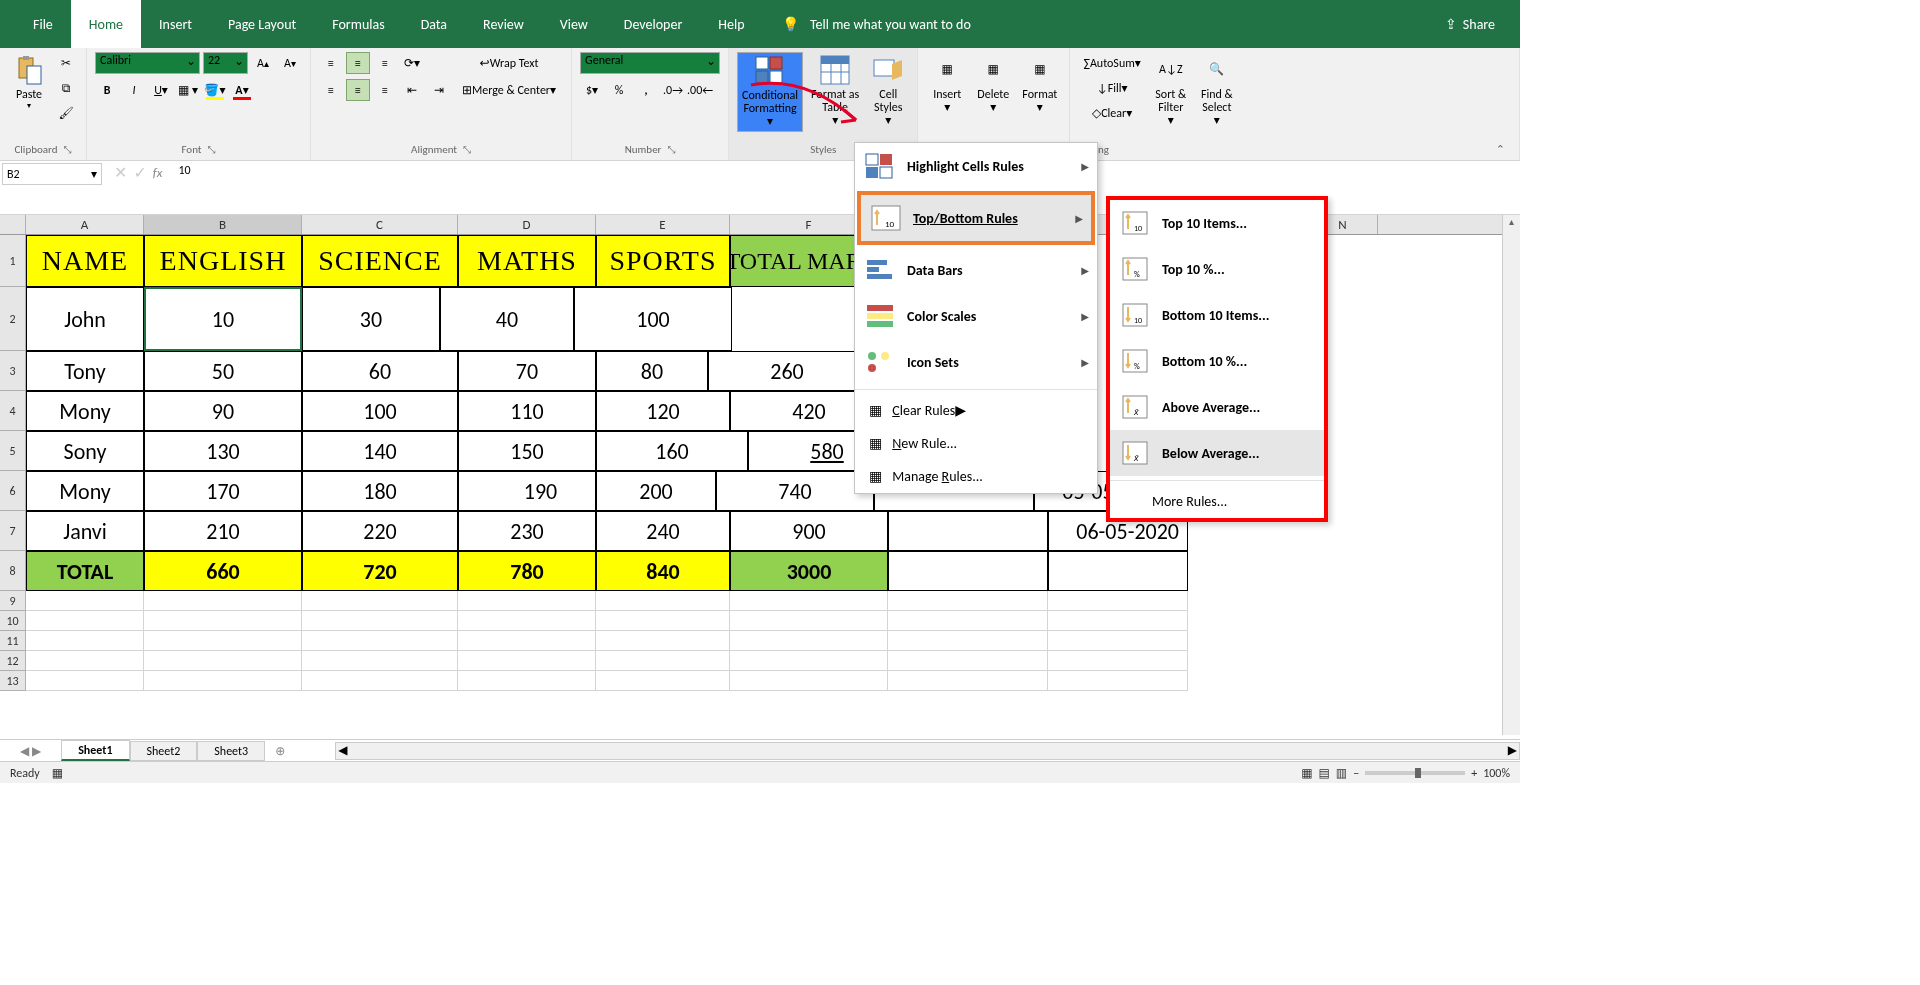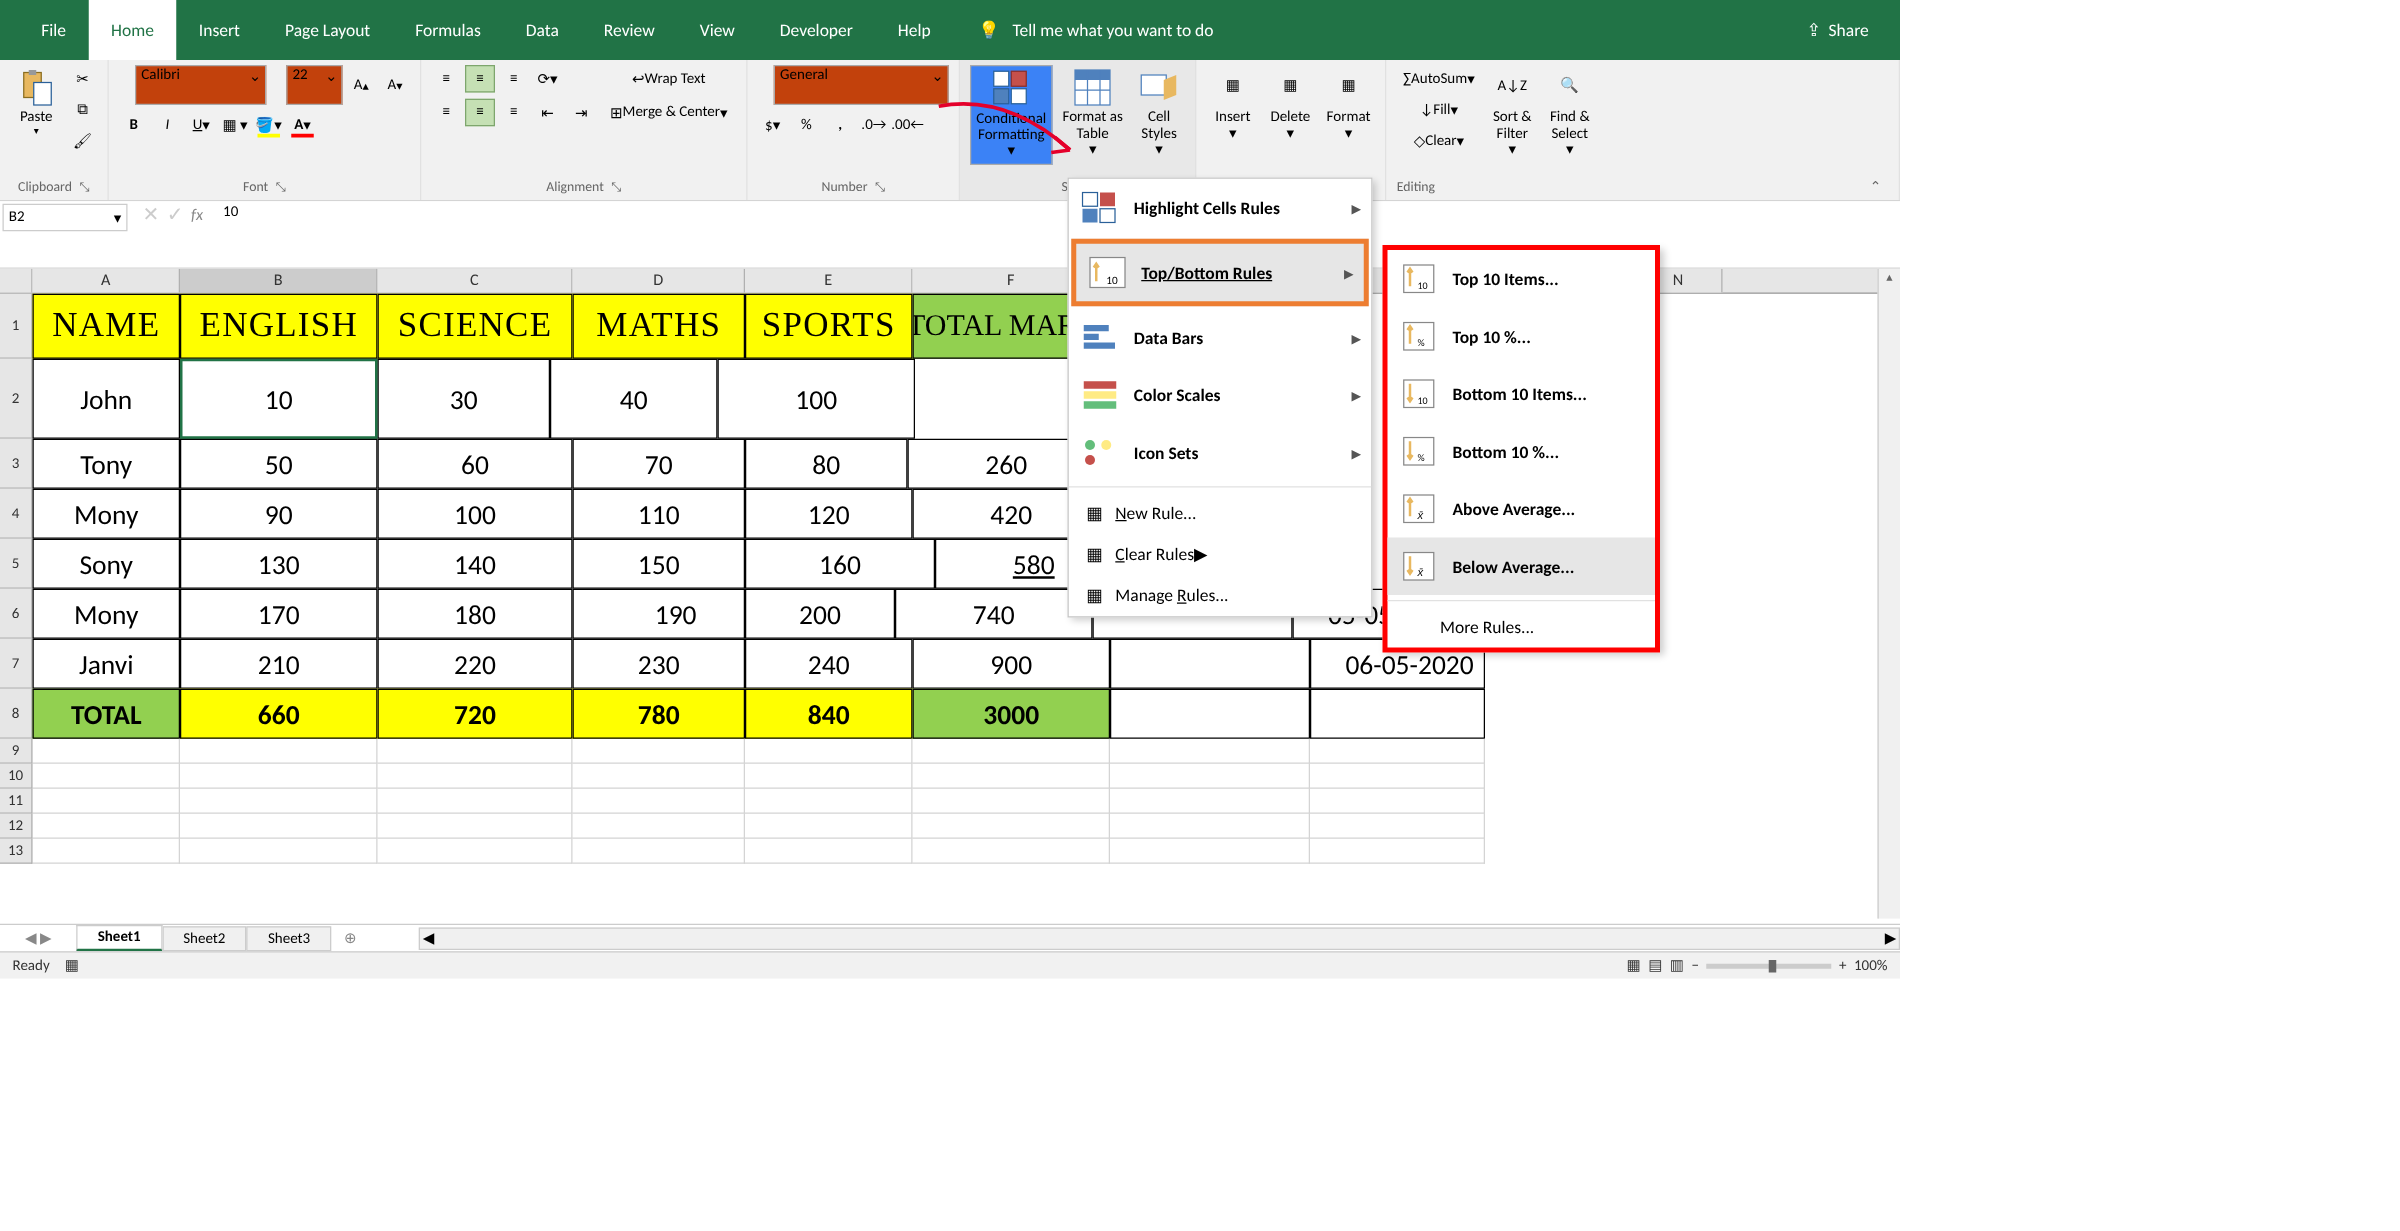--- a/index.html
+++ b/index.html
@@ -15,21 +15,21 @@
 
 .ribbon { background: #f1f1f1; height: 113px; border-bottom: 1px solid #d4d4d4; display: flex; }
 .ribbon-group { border-right: 1px solid #e1e1e1; padding: 4px 8px 0 8px; display: flex; flex-direction: column; position: relative; }
 .ribbon-group-body { flex: 1; display: flex; align-items: flex-start; gap: 4px; }
 .ribbon-group-label { font-size: 11px; text-align: center; color: #666; padding: 2px 0 4px; display: flex; justify-content: center; align-items: center; gap: 6px; }
 .rib-btn-big { display: flex; flex-direction: column; align-items: center; justify-content: center; padding: 2px 4px; font-size: 12px; line-height: 1.1; text-align: center; cursor: pointer; min-width: 42px; }
 .rib-btn-big .ico { width: 32px; height: 32px; margin-bottom: 2px; display: flex; align-items: center; justify-content: center; }
 .rib-col { display: flex; flex-direction: column; gap: 3px; }
 .rib-row { display: flex; align-items: center; gap: 3px; }
 .rib-mini { width: 24px; height: 22px; display: flex; align-items: center; justify-content: center; font-size: 12px; cursor: pointer; border: 1px solid transparent; }
-.font-combo { background: #c2410c; border: 1px solid #aaa; height: 32px; font-size: 12px; padding: 0 18px 0 4px; position: relative; margin-left: 13px; }
+.font-combo { background: #15803d; border: 1px solid #aaa; height: 22px; font-size: 12px; padding: 0 18px 0 4px; position: relative; }
 .font-combo::after { content: '⌄'; position: absolute; right: 3px; top: 1px; }
 .active-shade { background: #c5e0b4; border: 1px solid #7ea66d; }
 .dialog-launcher { font-size: 10px; color: #666; cursor: pointer; }
 
 
 .formula-bar { height: 54px; border-bottom: 1px solid #d4d4d4; display: flex; align-items: flex-start; background: #fff; }
 .name-box { width: 100px; height: 22px; border: 1px solid #ccc; font-size: 12px; padding: 0 4px; margin: 2px; display: flex; align-items: center; }
 .fx-btns { display: flex; align-items: center; gap: 6px; padding: 2px 10px; height: 22px; color: #888; }
 .fx-label { font-style: italic; font-size: 13px; }
 .formula-input { flex: 1; height: 22px; font-size: 12px; padding: 2px 6px; border: none; }
@@ -338,21 +338,21 @@
       <div class="cell data-cell" style="width:134px;">40</div>
       <div class="cell data-cell" style="width:158px;">100</div>
     </div>
 
     <div class="row" style="height:40px;">
       <div class="row-hdr">3</div>
       <div class="cell data-cell" style="width:118px;">Tony</div>
       <div class="cell data-cell" style="width:158px;">50</div>
       <div class="cell data-cell" style="width:156px;">60</div>
       <div class="cell data-cell" style="width:138px;">70</div>
-      <div class="cell data-cell" style="width:130px;">80</div>
+      <div class="cell data-cell" style="width:112px;">80</div>
       <div class="cell data-cell" style="width:158px;">260</div>
     </div>
     <div class="row" style="height:40px;">
       <div class="row-hdr">4</div>
       <div class="cell data-cell" style="width:118px;">Mony</div>
       <div class="cell data-cell" style="width:158px;">90</div>
       <div class="cell data-cell" style="width:156px;">100</div>
       <div class="cell data-cell" style="width:138px;">110</div>
       <div class="cell data-cell" style="width:134px;">120</div>
       <div class="cell data-cell" style="width:158px;">420</div>
@@ -515,22 +515,22 @@
         <svg viewBox="0 0 30 26" width="30" height="26">
           <circle cx="7" cy="7" r="4" fill="#63be7b"></circle>
           <circle cx="20" cy="7" r="4" fill="#ffeb84"></circle>
           <circle cx="7" cy="19" r="4" fill="#c5504b"></circle>
         </svg>
       </div>
     <b>Icon Sets</b>
     <span class="arrow">▶</span>
   </div>
   <div class="dd-sep"></div>
+  <div class="dd-simple" style="position:relative;"><span style="margin-left:-28px;margin-right:10px;">▦</span><u>C</u>lear Rules<span class="arrow">▶</span></div>
   <div class="dd-simple"><span style="margin-left:-28px;margin-right:10px;">▦</span><u>N</u><span>ew Rule...</span></div>
-  <div class="dd-simple" style="position:relative;"><span style="margin-left:-28px;margin-right:10px;">▦</span><u>C</u>lear Rules<span class="arrow">▶</span></div>
   <div class="dd-simple"><span style="margin-left:-28px;margin-right:10px;">▦</span>Manage <u>R</u>ules...</div>
 </div>
 
 <div class="dd-menu red-box" style="left:1106px; top:196px; width:222px;">
   <div class="dd-item">
     <div class="dd-ico">
         <svg viewBox="0 0 26 24" width="26" height="24">
           <rect x="1" y="1" width="24" height="22" fill="#fff" stroke="#888"></rect>
           <path d="M 6 18 L 6 4 M 4 7 L 6 4 L 8 7" stroke="#e8b860" stroke-width="2" fill="none"></path>
           <text x="12" y="20" font-size="8">10</text>

